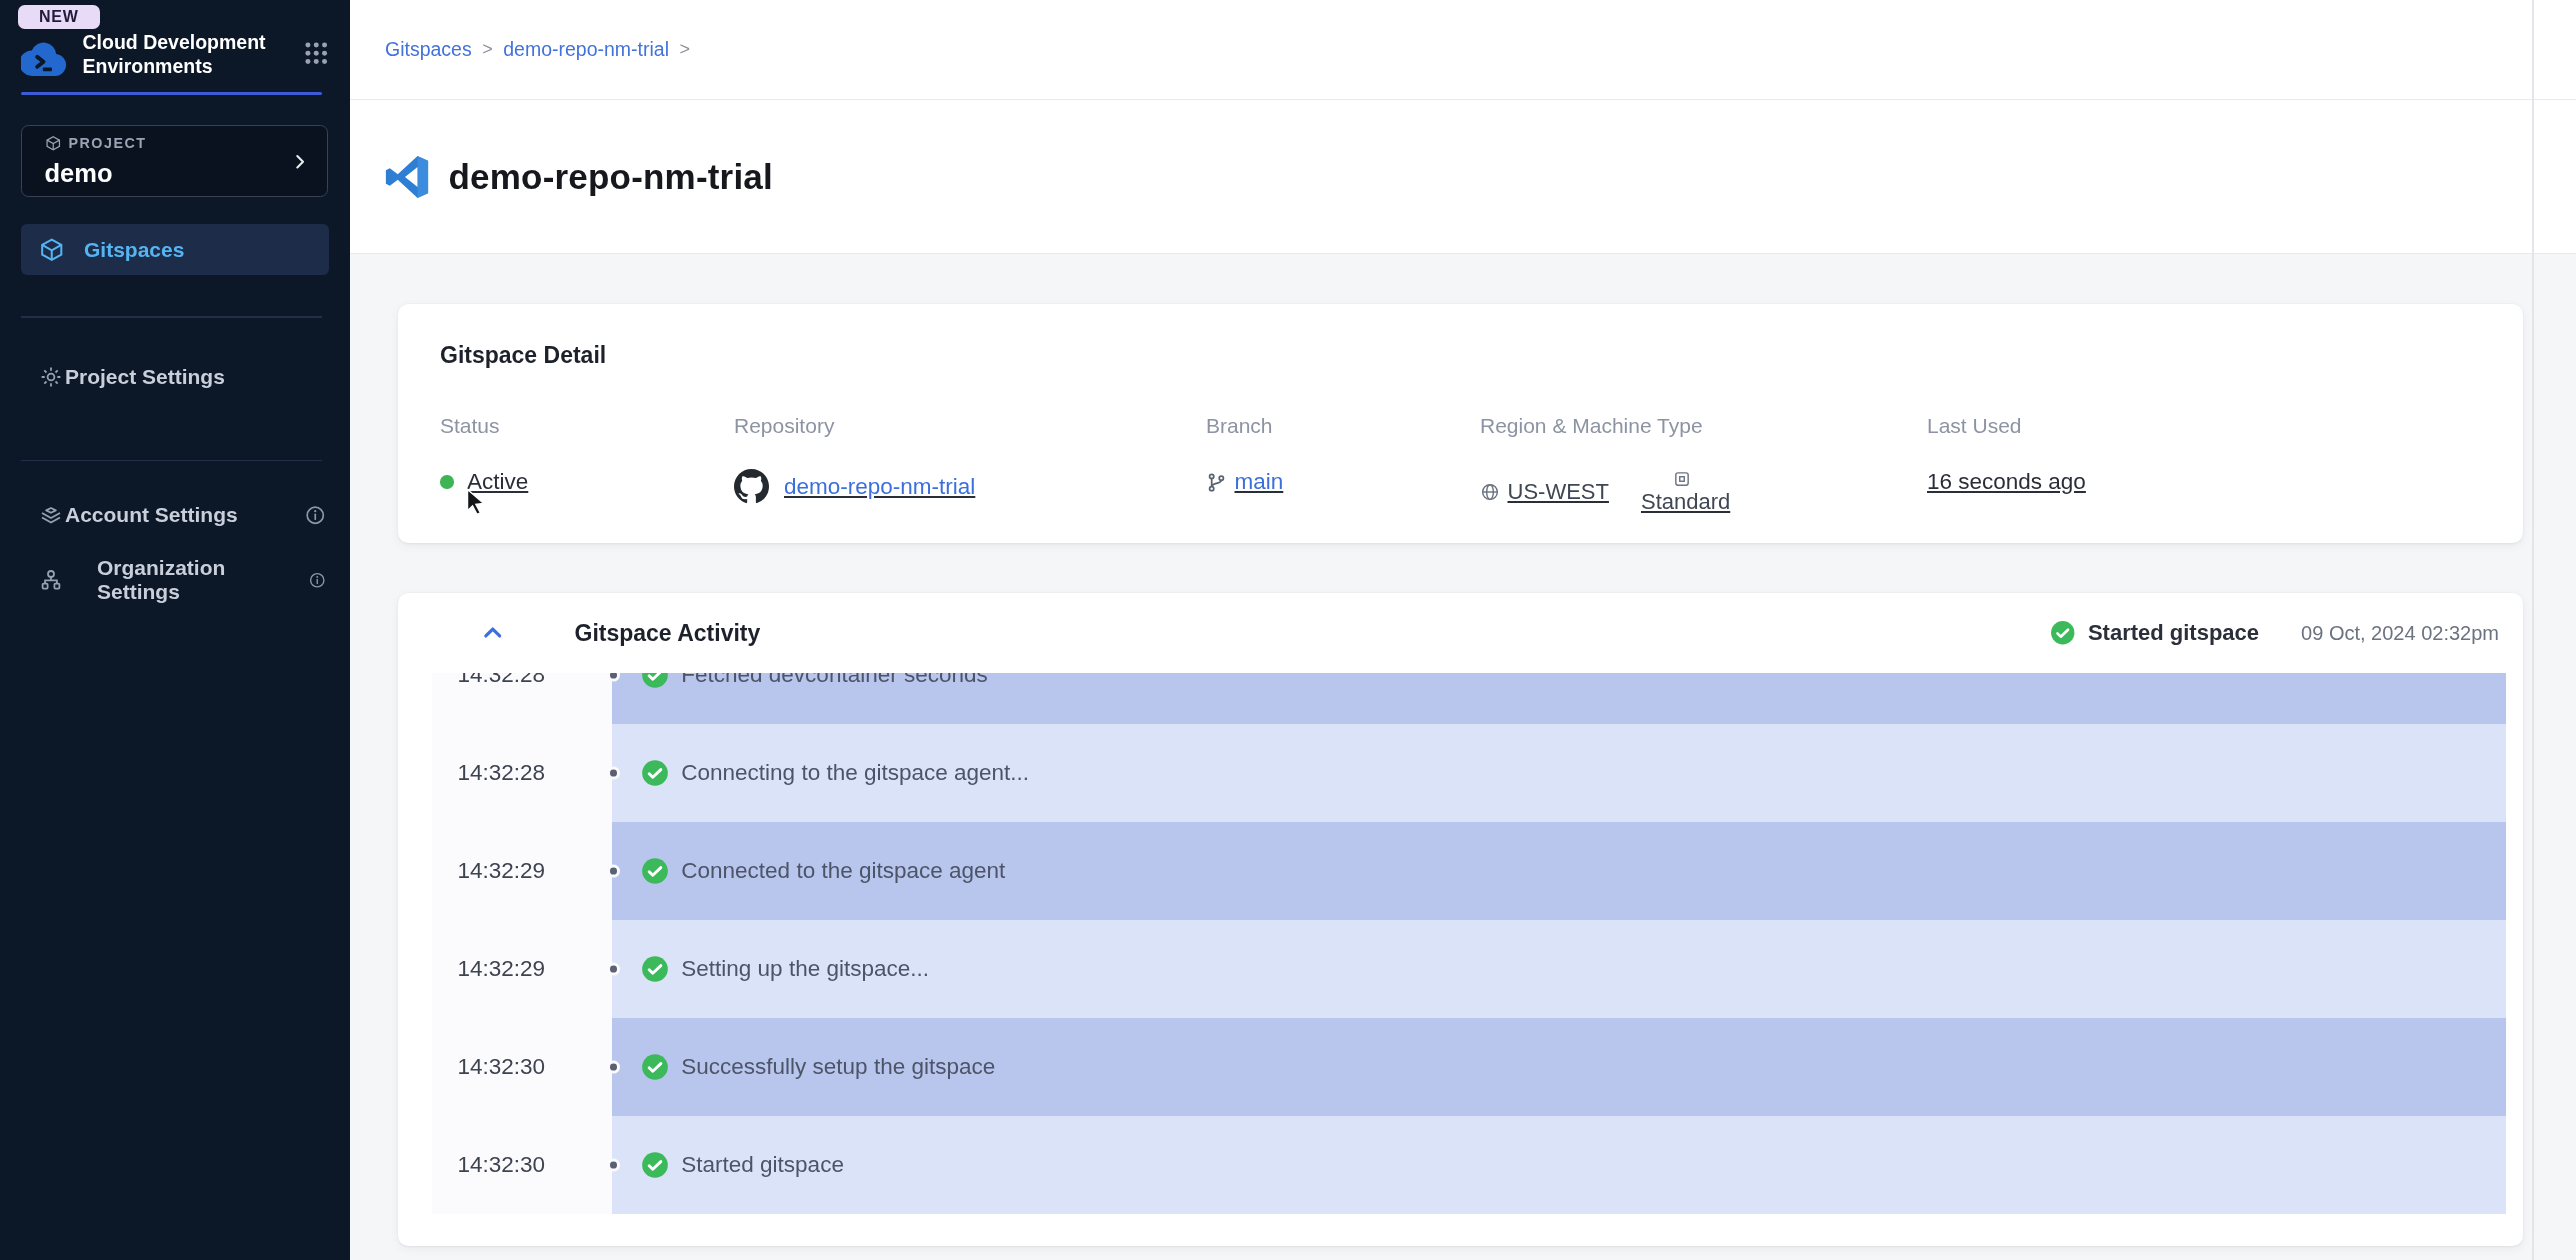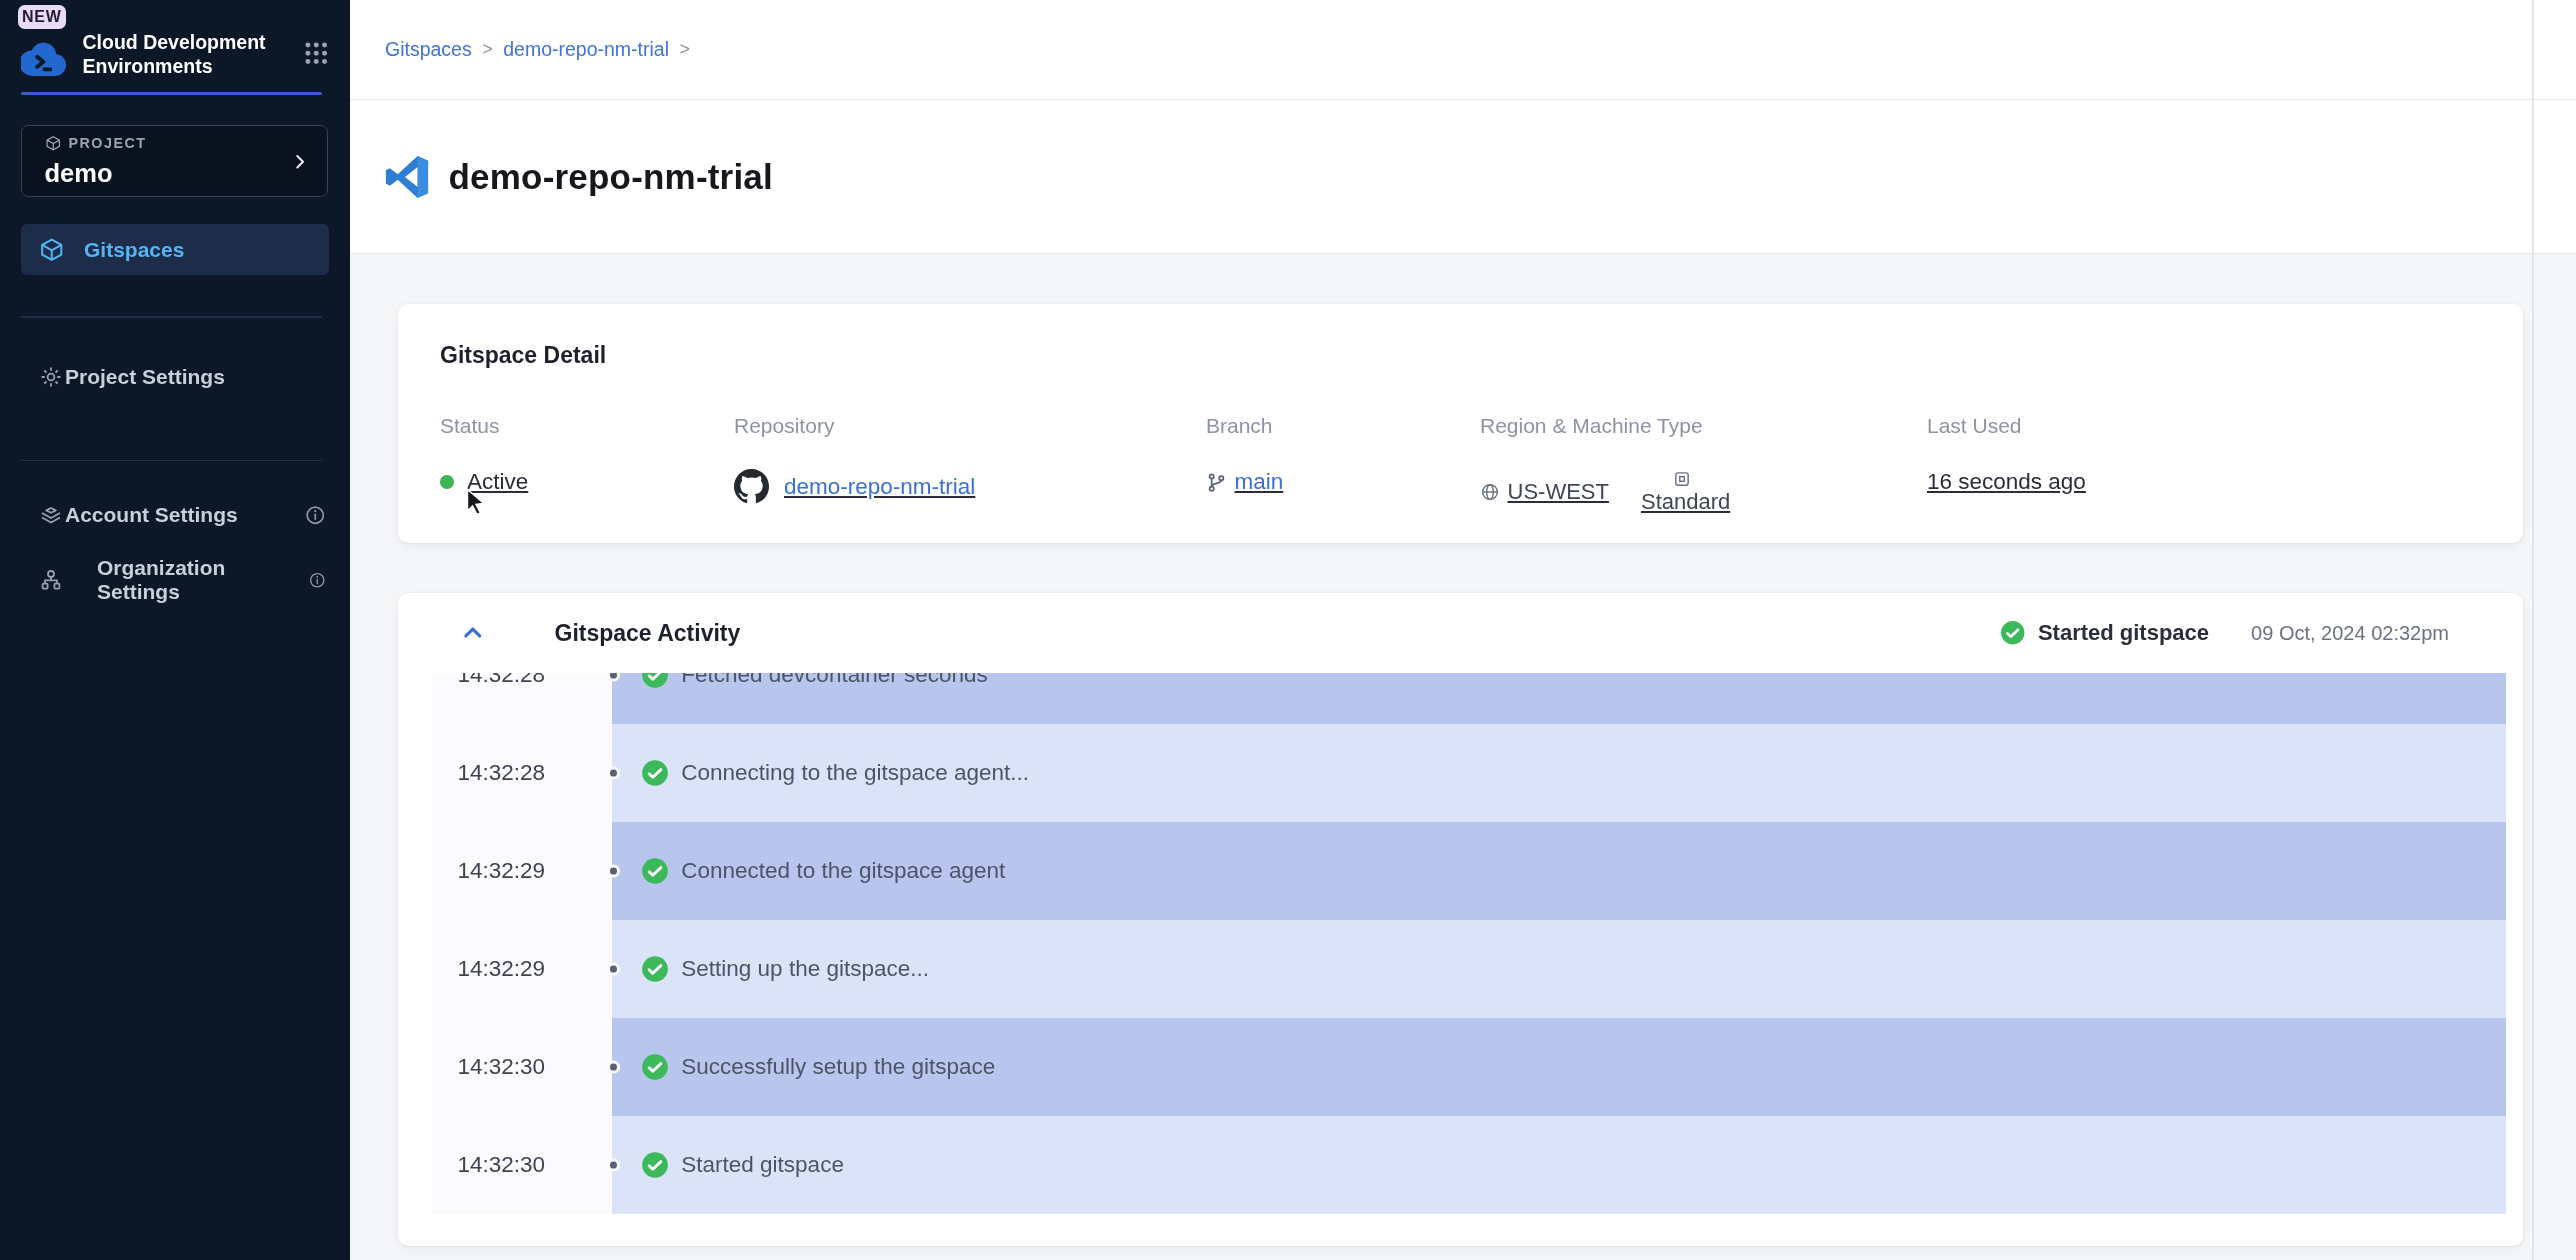--- a/index.html
+++ b/index.html
@@ -3,21 +3,21 @@
 <meta charset="utf-8">
 <style>
   * { margin:0; padding:0; box-sizing:border-box; }
   html,body { width:2576px; height:1260px; }
   body { font-family:"Liberation Sans","DejaVu Sans",sans-serif; background:#F5F6F8; overflow:hidden; }
   .app { position:relative; display:flex; width:2576px; height:1260px; }
 
   
   .sidebar { width:350px; min-width:350px; height:100%; background:#0C1727; color:#C9CFDA; position:relative; }
   .logo-row { display:flex; padding:30px 19.5px 0 21px; position:relative; }
-  .new-badge { position:absolute; top:4.5px; left:18px; background:#E7DBF8; color:#221B3A; font-size:16px; font-weight:700; letter-spacing:0.8px; padding:3px 4px; border-radius:6.8px; }
+  .new-badge { position:absolute; top:4.5px; left:18px; background:#E7DBF8; color:#221B3A; font-size:16px; font-weight:700; letter-spacing:0.8px; padding:3px 21px; border-radius:6.8px; }
   .cloud-logo { width:45px; height:42px; margin-top:7.5px; flex:none; }
   .app-title { margin-left:16.5px; width:189px; color:#FFFFFF; font-size:19.5px; line-height:24px; font-weight:700; }
   .apps-grid { margin-left:auto; margin-top:9px; width:28.5px; height:28.5px; cursor:pointer; }
   .logo-underline { height:3.8px; background:#3D5BD7; margin:12px 28.5px 0 21px; border-radius:2.3px; }
 
   .project-box { margin:30px 22px 0 21px; height:72px; background:#0A111F; border:1.5px solid #3A4354; border-radius:7.5px; display:flex; align-items:center; padding:0 18px 0 22.5px; cursor:pointer; }
   .project-meta { display:flex; flex-direction:column; gap:7px; }
   .project-label-row { display:flex; align-items:center; gap:7.5px; color:#9BA3B4; }
   .project-label-row svg { width:16.5px; height:16.5px; }
   .project-label { font-size:14.3px; font-weight:700; letter-spacing:1.5px; }
@@ -68,21 +68,21 @@
   .status-dot { width:13.5px; height:13.5px; border-radius:50%; background:#3DB554; margin-right:13.5px; }
   .gh-ic { width:35px; height:35px; margin-right:15px; }
   .link { color:#3B6FDB; cursor:pointer; }
   .branch-ic { width:21px; height:21px; margin-right:7.5px; }
   .globe-ic, .chip-ic { width:20px; height:20px; margin-right:7.5px; }
   .region-val { color:#3F4654; font-size:22px; display:flex; align-items:center; }
   .machine-val { color:#3F4654; font-size:22px; display:flex; align-items:center; margin-left:32px;flex-direction:column; }
 
   
   .activity-card { margin-top:50px; height:653px; overflow:hidden; }
-  .act-header { height:80px; display:flex; align-items:center; padding:0 74px 0 62px; }
+  .act-header { height:80px; display:flex; align-items:center; padding:0 24px 0 62px;margin-left:20px; }
   .collapse-ic { width:25.5px; height:25.5px; cursor:pointer; flex:none; }
   .act-title { margin-left:69px; font-size:23px; font-weight:700; color:#1D212B; }
   .act-right { margin-left:auto; display:flex; align-items:center; }
   .check-ic { width:25.5px; height:25.5px; flex:none; }
   .act-status { margin-left:12px; font-size:22px; font-weight:600; color:#2A2F3A; }
   .act-time { margin-left:42px; font-size:20px; color:#6B7280; }
 
   .log-viewport { margin:0 17.3px 0 34px; height:543px; overflow:hidden; }
   .log-row { display:flex; height:98px; }
   .log-row:first-of-type { margin-top:-47px; }

